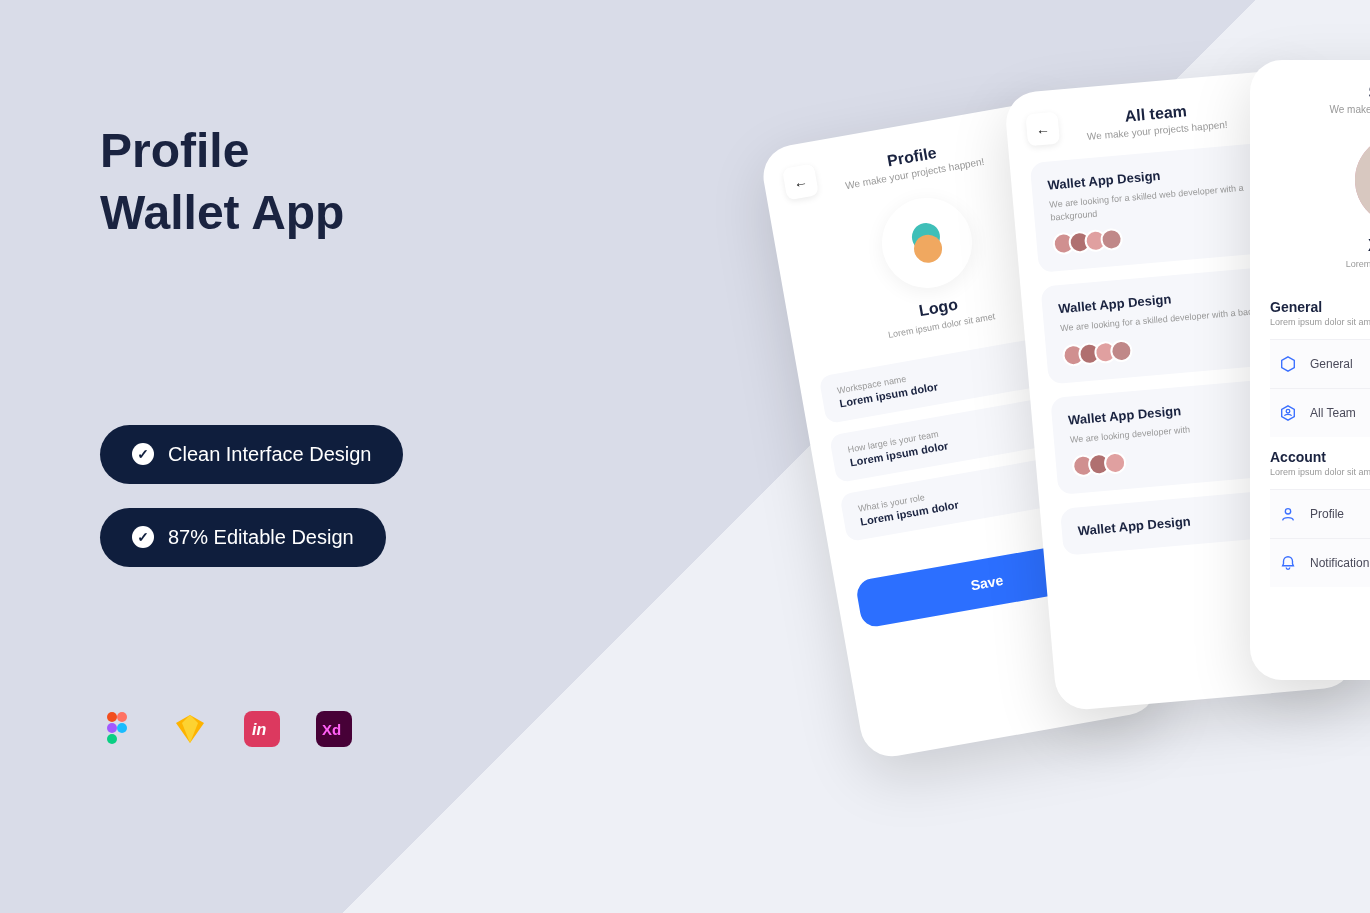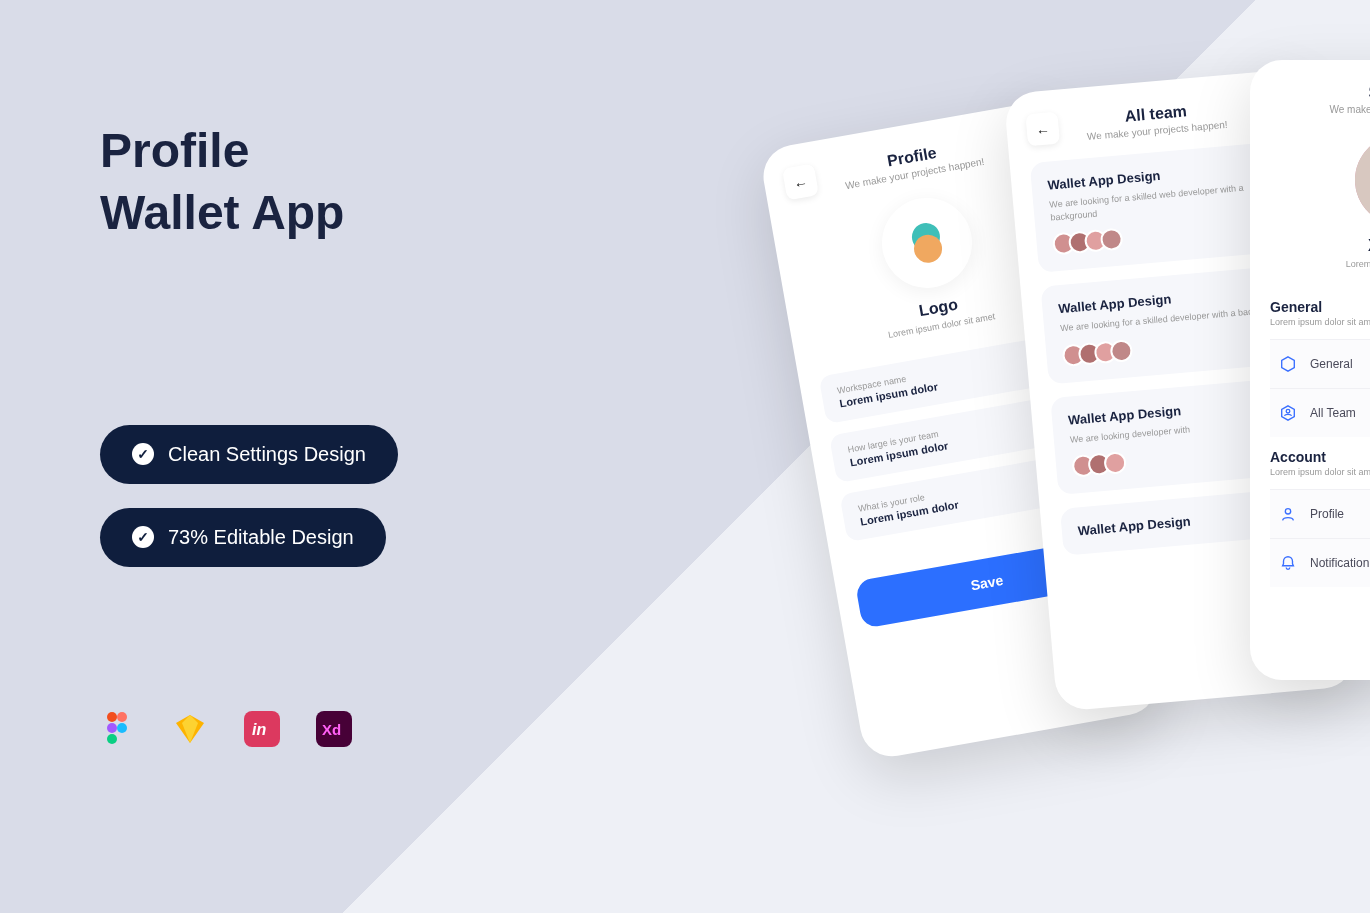--- a/index.html
+++ b/index.html
@@ -192,26 +192,26 @@
 </head>
 <body>
 
 <div class="left-panel">
   <div class="title">
     <div>Profile</div>
     <div>Wallet App</div>
   </div>
   <div class="pill">
     <span class="pill-check">✓</span>
-    <span>Clean Settings Design</span>
+    <span>Clean Interface Design</span>
   </div>
   <br>
   <div class="pill">
     <span class="pill-check">✓</span>
-    <span>73% Editable Design</span>
+    <span>87% Editable Design</span>
   </div>
   <div class="tool-icons">
     <svg class="tool-icon" viewBox="0 0 36 36">
         <circle cx="12" cy="6" r="5" fill="#f24e1e"></circle>
         <circle cx="22" cy="6" r="5" fill="#ff7262"></circle>
         <circle cx="12" cy="17" r="5" fill="#a259ff"></circle>
         <circle cx="22" cy="17" r="5" fill="#1abcfe"></circle>
         <circle cx="12" cy="28" r="5" fill="#0acf83"></circle>
       </svg>
     <svg class="tool-icon" viewBox="0 0 36 36">

